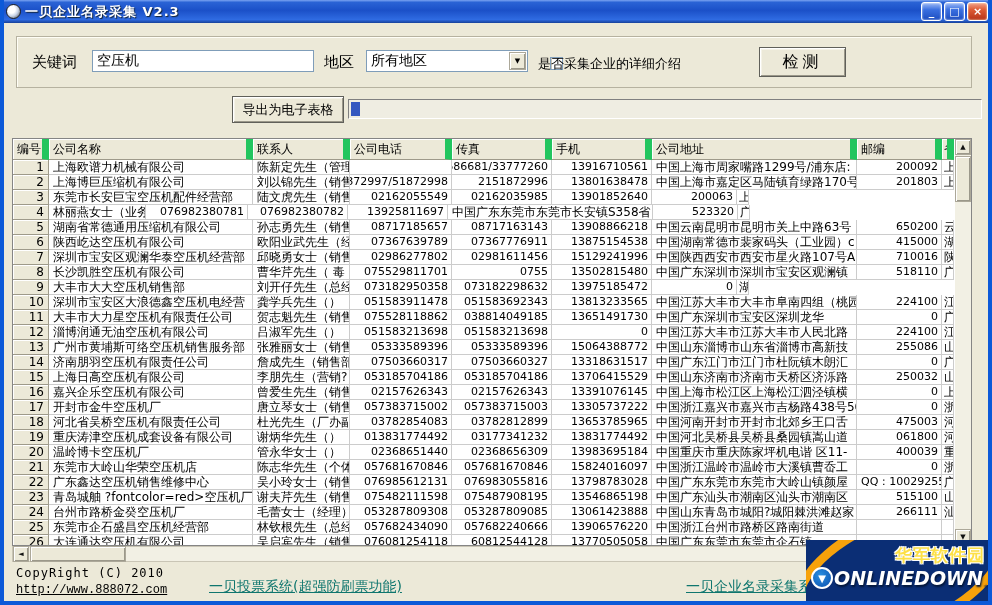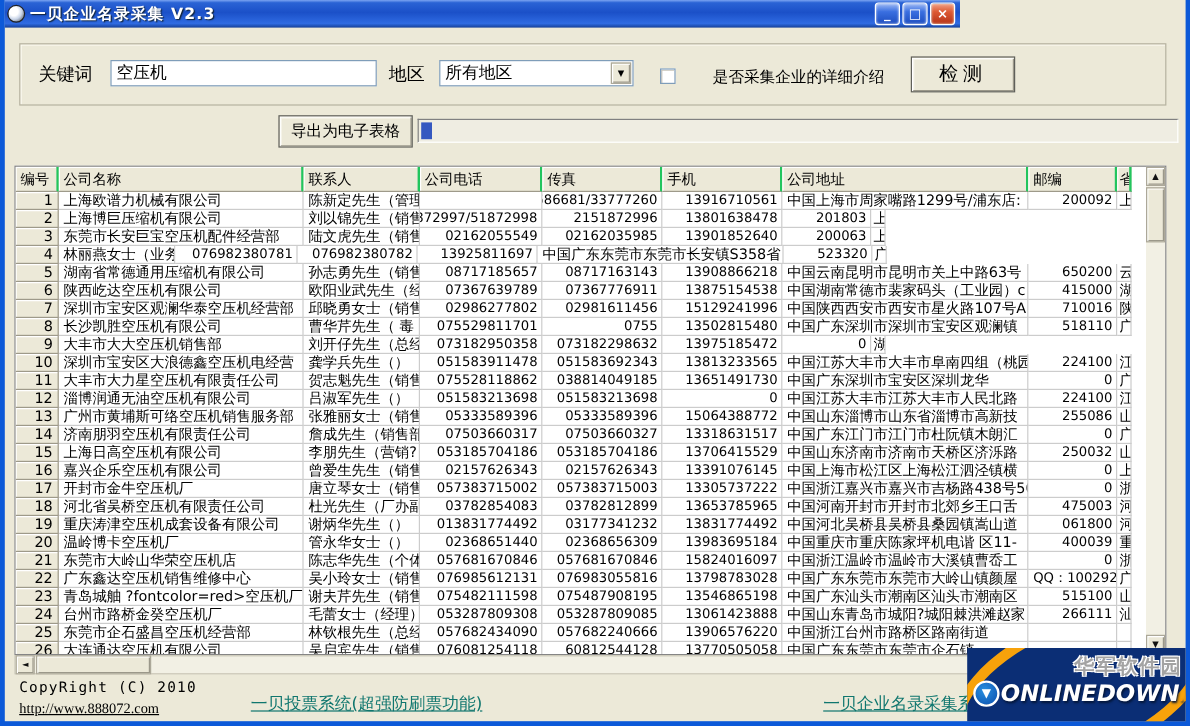--- a/index.html
+++ b/index.html
@@ -8,21 +8,21 @@
 
   .window {
     position: relative; width: 992px; height: 605px;
     background: #ece9d8;
     border-left: 4px solid #0c59d8; border-right: 4px solid #0c59d8; border-bottom: 4px solid #0c59d8;
     overflow: hidden;
   }
 
   
   .titlebar {
-    position: absolute; left: -4px; top: 0; width: 800px; height: 23px;
+    position: absolute; left: -4px; top: 0; width: 992px; height: 23px;
     background: linear-gradient(180deg,#7ba4f2 0%,#2a63d5 10%,#1b50c8 45%,#2f6be2 85%,#164099 100%);
     display: flex; align-items: center; padding: 0 4px;
   }
   .app-icon {
     width: 15px; height: 15px; margin: 0 4px 0 2px; border-radius: 50%;
     background: radial-gradient(circle at 35% 35%, #ffffff 0 30%, #c8d4e8 55%, #3a3a3a 100%);
     border: 1px solid #222; flex: 0 0 auto;
   }
   .title-text { color: #fff; font-weight: bold; font-size: 13px; text-shadow: 1px 1px 1px #123; letter-spacing: 1px; flex: 1 1 auto; white-space: nowrap; overflow: hidden; }
   .win-btn {
@@ -55,21 +55,21 @@
     flex: 0 0 auto; width: 17px; height: 18px; margin-right: 1px;
     background: #ece9d8; border: 1px solid #aca899;
     box-shadow: inset 1px 1px 0 #fff, inset -1px -1px 0 #9b988a;
     font-size: 7px; line-height: 17px; text-align: center; color: #000;
   }
   .checkbox {
     position: absolute; left: 546px; top: 57px; width: 13px; height: 13px;
     background: #fff; border: 1px solid #7f9db9;
     box-shadow: inset 1px 1px 0 #c8c4b8;
   }
-  .lbl-checkbox { left: 590px; top: 55px; font-size: 13px; }
+  .lbl-checkbox { left: 534px; top: 55px; font-size: 13px; }
   .btn {
     background: #ece9d8; border: 1px solid #60605a;
     box-shadow: inset 1px 1px 0 #ffffff, inset -1px -1px 0 #9b988a, inset 2px 2px 0 #f5f3e8;
     text-align: center; cursor: default; white-space: nowrap;
   }
   .btn-check { position: absolute; left: 755px; top: 47px; width: 87px; height: 30px; font-size: 16px; letter-spacing: 4px; line-height: 28px; }
   .btn-export { position: absolute; left: 228px; top: 96px; width: 112px; height: 27px; font-size: 13px; line-height: 25px; }
 
   .progress {
     position: absolute; left: 344px; top: 99px; width: 634px; height: 20px;
@@ -79,34 +79,34 @@
   .progress-fill { position: absolute; left: 2px; top: 2px; width: 9px; height: 14px; background: #3558c0; }
 
   
   .table-wrap {
     position: absolute; left: 8px; top: 138px; width: 960px; height: 408px;
     border: 1px solid #858585; background: #fff; overflow: hidden;
   }
   .grid { position: absolute; left: 0; top: 0; width: 942px; height: 100%; overflow: hidden; }
   .thead { display: flex; height: 21px; }
   .hcell {
-    background: #ece9d8; border-right: 2px solid #22c55e; border-bottom: 1px solid #9e9a8a;
+    background: #ece9d8; border-right: 7px solid #22c55e; border-bottom: 1px solid #9e9a8a;
     box-shadow: inset 1px 1px 0 #fff;
     font-size: 12px; line-height: 20px; padding-left: 4px;
     white-space: nowrap; overflow: hidden; flex: 0 0 auto;
   }
   .trow { display: flex; height: 15px; }
   .cell {
     border-right: 1px solid #cccccc; border-bottom: 1px solid #cccccc;
     font-size: 12px; line-height: 14px; white-space: nowrap; overflow: hidden; flex: 0 0 auto;
     padding: 0 3px 0 4px;
   }
   .c0 { width: 36px; } .c1 { width: 204px; } .c2 { width: 97px; }
   .c3 { width: 102px; } .c4 { width: 100px; } .c5 { width: 100px; }
-  .c6 { width: 205px; } .c7 { width: 74px; } .c8 { width: 12px; padding: 0 0 0 2px; }
+  .c6 { width: 205px; } .c7 { width: 85px; } .c8 { width: 12px; padding: 0 0 0 2px; }
   .cell.c0 {
     background: #ece9d8; border-right: 1px solid #9e9a8a; border-bottom: 1px solid #9e9a8a;
     box-shadow: inset 1px 1px 0 #fff; text-align: right; padding-right: 4px;
   }
   .cell.c3, .cell.c4, .cell.c5 { text-align: right; direction: rtl; font-size: 11px; line-height: 14px; }
   .cell.c7 { text-align: right; font-size: 11px; }
 
   
   .vscroll { position: absolute; right: 0; top: 0; width: 16px; height: 100%; background: #f2f0e4; }
   .hscroll { position: absolute; left: 8px; top: 546px; width: 960px; height: 16px; background: #f2f0e4; border: 1px solid #c9c5b5; }
@@ -115,35 +115,35 @@
     border: 1px solid #aca899; box-shadow: inset 1px 1px 0 #fff, inset -1px -1px 0 #9b988a;
     font-size: 7px; text-align: center; line-height: 15px; color: #111;
   }
   .v-up { top: 0; left: 0; } .v-down { bottom: 0; left: 0; }
   .h-left { left: 0; top: -1px; } .h-right { right: 0; top: -1px; }
   .v-thumb { position: absolute; left: 0; top: 17px; width: 16px; height: 46px; background: #ece9d8; border: 1px solid #aca899; box-shadow: inset 1px 1px 0 #fff, inset -1px -1px 0 #9b988a; }
   .h-thumb { position: absolute; left: 17px; top: -1px; width: 96px; height: 16px; background: #ece9d8; border: 1px solid #aca899; box-shadow: inset 1px 1px 0 #fff, inset -1px -1px 0 #9b988a; }
 
   
   .copyright { position: absolute; left: 12px; top: 566px; font-family: "DejaVu Sans Mono", monospace; font-size: 12px; letter-spacing: 1px; }
-  .site-url  { position: absolute; left: 12px; top: 583px; font-family: Liberation Serif, serif; font-size: 12px; text-decoration: underline; color: #000; }
+  .site-url  { position: absolute; left: 12px; top: 583px; font-family: Liberation Mono, monospace; font-size: 12px; text-decoration: underline; color: #000; }
   .flink { position: absolute; top: 578px; color: #0f766e; font-size: 14px; text-decoration: underline; cursor: pointer; white-space: nowrap; }
   .flink0 { left: 205px; } .flink1 { left: 478px; margin-top: 39px; } .flink2 { left: 682px; }
 
   
   .logo {
     position: absolute; left: 802px; top: 540px; width: 186px; height: 65px;
     background: #0b2e75; overflow: hidden; z-index: 9;
   }
   .logo-swoosh {
     position: absolute; left: -18px; top: -26px; width: 225px; height: 118px;
     border: 9px solid #f7a20b; border-radius: 50%; transform: rotate(-22deg);
   }
   .logo-cn {
-    position: absolute; right: 7px; top: 4px; color: #a3a3a3; font-weight: bold; font-size: 17px; letter-spacing: 1px;
+    position: absolute; right: 7px; top: 4px; color: #fde047; font-weight: bold; font-size: 17px; letter-spacing: 1px;
     text-shadow: -1px -1px 0 #fff, 1px -1px 0 #fff, -1px 1px 0 #fff, 1px 1px 0 #fff;
     white-space: nowrap;
   }
   .logo-en {
     position: absolute; left: 28px; top: 27px; color: #fff; font-weight: bold; font-style: italic; font-size: 19px;
     text-shadow: 1px 2px 2px #041638; letter-spacing: 0; white-space: nowrap;
   }
   .logo-net { color: #ff9c00; font-size: 10px; vertical-align: baseline; }
   .logo-o {
     position: absolute; left: 5px; top: 27px; width: 22px; height: 22px; border-radius: 50%;
@@ -206,20 +206,21 @@
             <div class="cell c7">200092</div>
             <div class="cell c8">上</div>
           </div>
           <div class="trow">
             <div class="cell c0">2</div>
             <div class="cell c1">上海博巨压缩机有限公司</div>
             <div class="cell c2">刘以锦先生（销售</div>
             <div class="cell c3">1872997/51872998</div>
             <div class="cell c4">2151872996</div>
             <div class="cell c5">13801638478</div>
+            <div class="cell c6">中国上海市嘉定区马陆镇育绿路170号</div>
             <div class="cell c7">201803</div>
             <div class="cell c8">上</div>
           </div>
           <div class="trow">
             <div class="cell c0">3</div>
             <div class="cell c1">东莞市长安巨宝空压机配件经营部</div>
             <div class="cell c2">陆文虎先生（销售</div>
             <div class="cell c3">02162055549</div>
             <div class="cell c4">02162035985</div>
             <div class="cell c5">13901852640</div>

